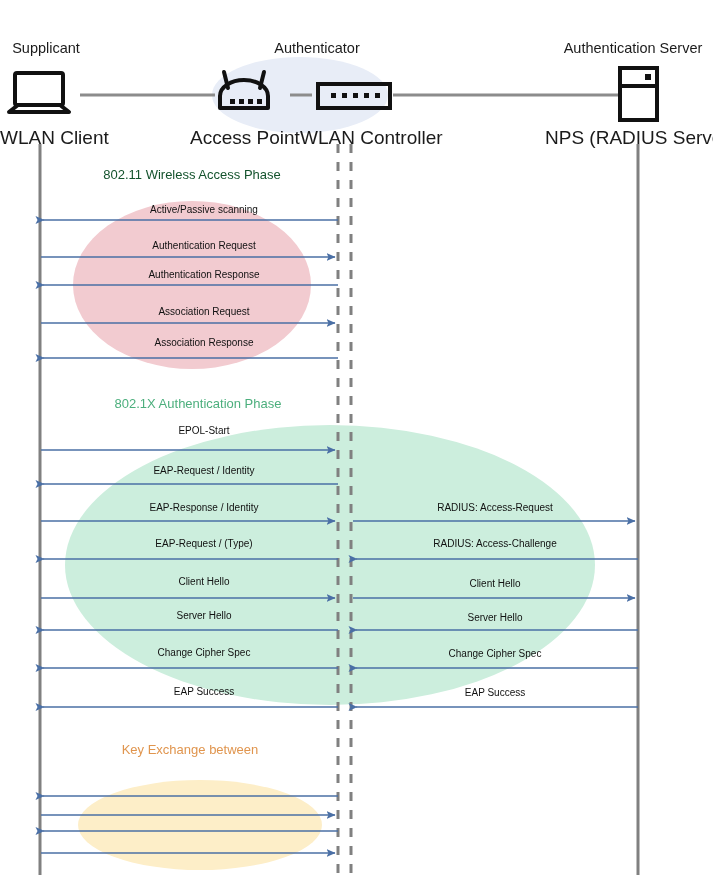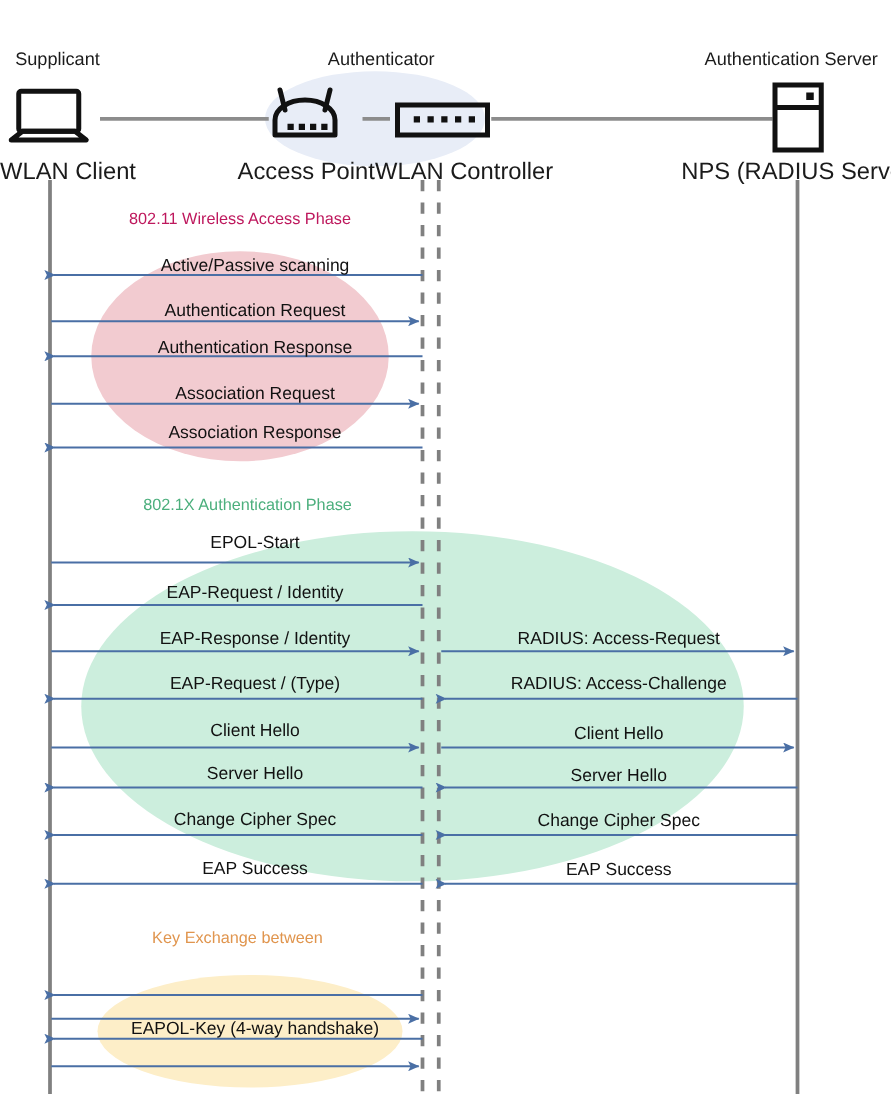--- a/index.html
+++ b/index.html
@@ -44,21 +44,21 @@
     font-size: 13px;
     white-space: nowrap;
     text-align: center;
     font-weight: 400;
   }
   .phase-title.two-line {
     line-height: 1.42;
   }
   .msg-label {
     position: absolute;
-    font-size: 14px;
+    font-size: 10px;
     color: #111111;
     white-space: nowrap;
     text-align: left;
     transform: translateX(-50%);
   }
 </style>
 </head>
 <body>
 
 <div id="diagram">
@@ -156,29 +156,29 @@
     </g>
 
     <g stroke="#111111" fill="none">
       <rect x="620" y="48" width="37" height="52" stroke-width="4"></rect>
       <line x1="620" y1="66" x2="657" y2="66" stroke-width="4"></line>
       <rect x="645" y="54" width="6" height="6" fill="#111111" stroke="none"></rect>
     </g>
   </svg>
 
   <div class="hdr-title" style="left:0px; top:20px; width:92px;">Supplicant</div>
-  <div class="hdr-title" style="left:250px; top:20px; width:110px;">Authenticator</div>
+  <div class="hdr-title" style="left:262px; top:20px; width:110px;">Authenticator</div>
   <div class="hdr-title" style="left:543px; top:20px; width:180px;">Authentication Server</div>
 
   <div class="node-label" style="left:0px; top:107px; width:104px;">WLAN Client</div>
   <div class="node-label" style="left:190px; top:107px; width:110px;">Access Point</div>
   <div class="node-label" style="left:300px; top:107px; width:120px;">WLAN Controller</div>
   <div class="node-label" style="left:545px; top:107px; width:175px;">NPS (RADIUS Server)</div>
 
-  <div class="phase-title" style="left:92px; top:147px; width:200px; color:#be185d;">802.11 Wireless Access Phase</div>
+  <div class="phase-title" style="left:92px; top:147px; width:200px; color:#14532d;">802.11 Wireless Access Phase</div>
 
   <div class="phase-title" style="left:98px; top:376px; width:200px; color:#4caf7d;">802.1X Authentication Phase</div>
 
   <div class="phase-title two-line" style="left:90px; top:721px; width:200px; color:#e0954e;">
     <div>Key Exchange between</div>
   </div>
 
   <div class="msg-label" style="left:204px; top:184px;">Active/Passive scanning</div>
   <div class="msg-label" style="left:204px; top:220px;">Authentication Request</div>
   <div class="msg-label" style="left:204px; top:249px;">Authentication Response</div>
@@ -194,15 +194,14 @@
   <div class="msg-label" style="left:204px; top:627px;">Change Cipher Spec</div>
   <div class="msg-label" style="left:204px; top:666px;">EAP Success</div>
 
   <div class="msg-label" style="left:495px; top:482px;">RADIUS: Access-Request</div>
   <div class="msg-label" style="left:495px; top:518px;">RADIUS: Access-Challenge</div>
   <div class="msg-label" style="left:495px; top:558px;">Client Hello</div>
   <div class="msg-label" style="left:495px; top:592px;">Server Hello</div>
   <div class="msg-label" style="left:495px; top:628px;">Change Cipher Spec</div>
   <div class="msg-label" style="left:495px; top:667px;">EAP Success</div>
 
-  <div class="msg-label" style="left:204px; top:794px;">EAPOL-Key (4-way handshake)</div>
 
 </div>
 
 </body></html>

